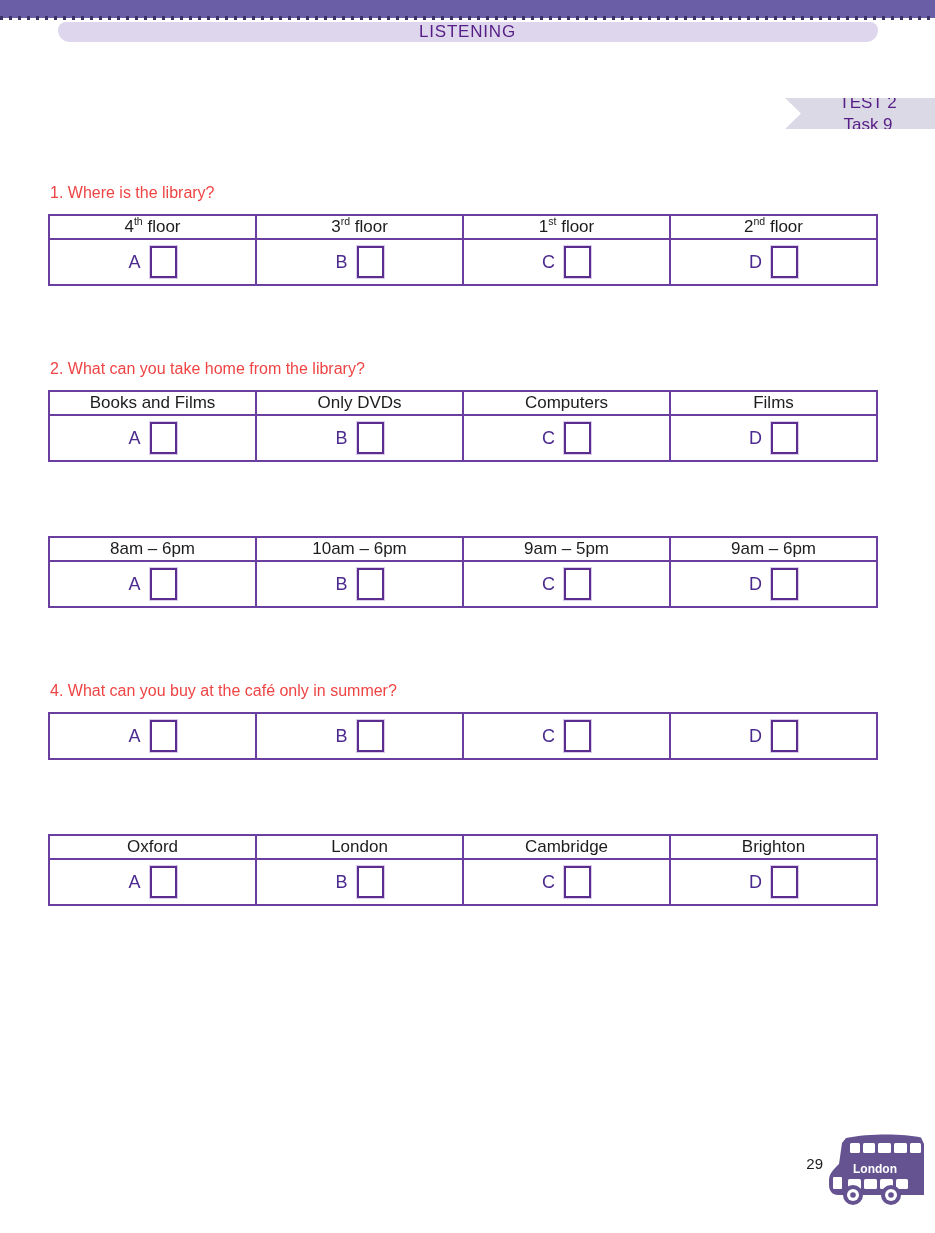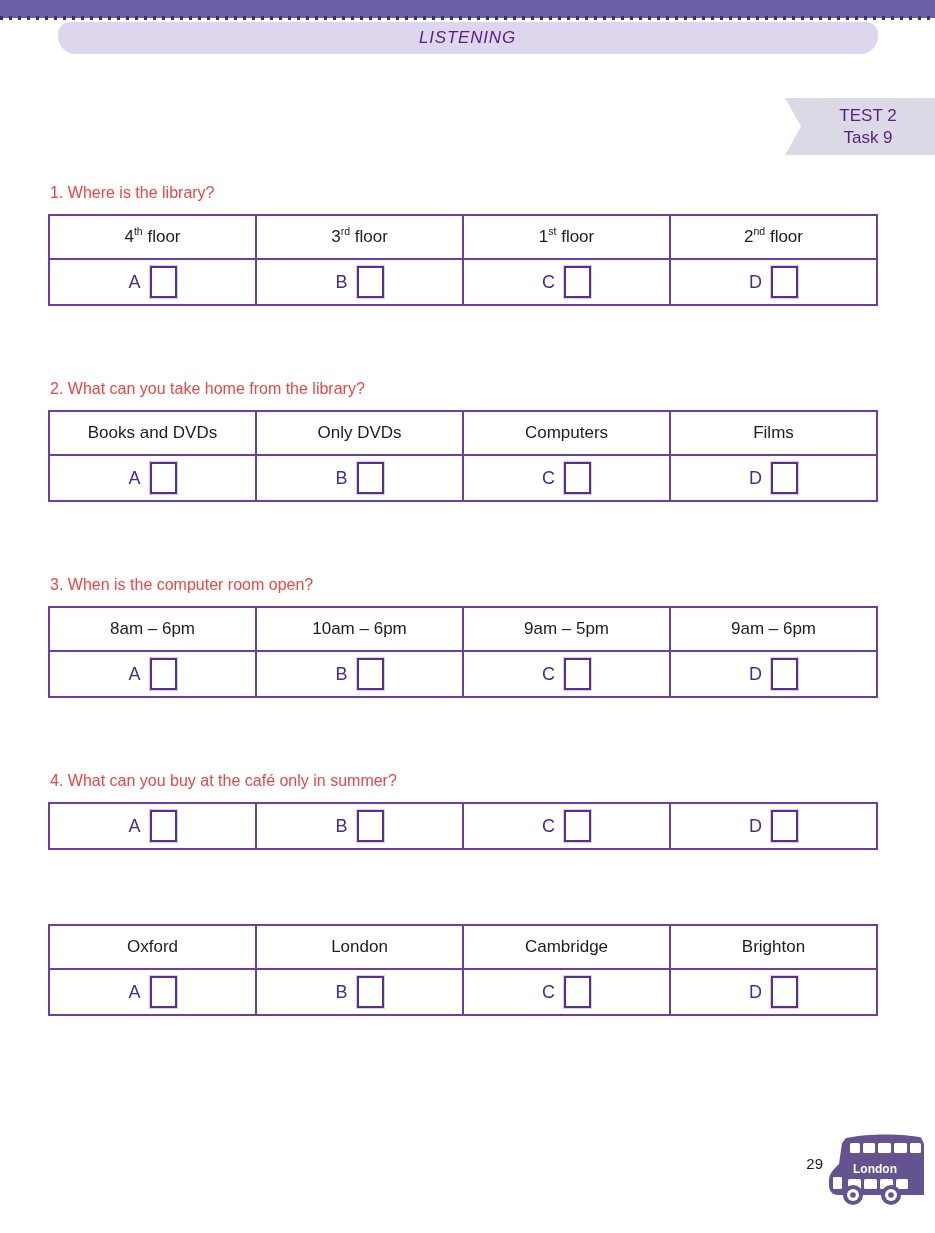--- a/index.html
+++ b/index.html
@@ -18,41 +18,41 @@
   body{
     width:935px;height:1233px;position:relative;background:#ffffff;
     font-family:"Liberation Sans",sans-serif;overflow:hidden;
   }
   .top-bar{height:18px;background:var(--top-bar);}
   .perforation{
     height:4px;margin-top:-2px;position:relative;
     background-image:repeating-linear-gradient(to right,var(--dots) 0 3px,transparent 3px 9px);
   }
   .banner{
-    margin:2px auto 0;width:820px;height:32px;background:var(--banner-bg);
+    margin:2px auto 0;width:820px;height:20px;background:var(--banner-bg);
     border-radius:12px 12px 18px 18px;
-    display:flex;align-items:center;justify-content:center;font-style:italic;
+    display:flex;align-items:center;justify-content:center;
   }
   .banner-title{
     color:var(--heading-text);font-size:17px;letter-spacing:0.8px;font-weight:500;
   }
   .badge{
-    position:absolute;top:98px;right:0;width:150px;height:57px;
+    position:absolute;top:98px;right:0;width:150px;height:31px;
     background:var(--badge-bg);
     clip-path:polygon(0 0,100% 0,100% 100%,0 100%,16px 50%);
     display:flex;flex-direction:column;align-items:center;justify-content:center;
     padding-left:16px;color:var(--heading-text);font-size:17px;font-weight:500;line-height:1.28;
   }
   main.questions{position:absolute;top:184px;left:48px;width:830px;}
   .question-block{margin-bottom:74px;}
   .question-block:last-child{margin-bottom:0;}
   .question-text{margin:0 0 12px 2px;font-size:16px;color:#ef4444;}
   table.options-table{border-collapse:collapse;width:830px;table-layout:fixed;}
   table.options-table td{border:2px solid var(--table-border);text-align:center;padding:0;}
-  .option-cell{height:44px;font-size:17px;color:#1e1c1e;}
+  .option-cell{height:24px;font-size:17px;color:#1e1c1e;}
   .option-cell sup{font-size:0.62em;line-height:0;}
   .answer-cell{height:46px;}
   .answer-wrap{display:flex;align-items:center;justify-content:center;gap:9px;}
   .answer-letter{color:var(--letter-text);font-size:18px;font-weight:500;}
   .answer-checkbox{
     width:27px;height:32px;border:2px solid var(--checkbox-border);
     background:#fff;box-shadow:0 0 0 1px #d9cdeb;display:inline-block;cursor:pointer;
   }
   .footer{
     position:absolute;top:1131px;right:4px;
@@ -114,21 +114,21 @@
           </tr>
       </tbody>
     </table>
   </section>
 
   <section class="question-block">
     <p class="question-text">2. What can you take home from the library?</p>
     <table class="options-table">
       <tbody>
         <tr>
-            <td class="option-cell">Books and DVDs</td>
+            <td class="option-cell">Books and Films</td>
             <td class="option-cell">Only DVDs</td>
             <td class="option-cell">Computers</td>
             <td class="option-cell">Films</td>
           </tr>
         <tr>
             <td class="answer-cell">
               <div class="answer-wrap">
                 <span class="answer-letter">A</span>
                 <span class="answer-checkbox"></span>
               </div>
@@ -150,21 +150,20 @@
                 <span class="answer-letter">D</span>
                 <span class="answer-checkbox"></span>
               </div>
             </td>
           </tr>
       </tbody>
     </table>
   </section>
 
   <section class="question-block">
-    <p class="question-text">3. When is the computer room open?</p>
     <table class="options-table">
       <tbody>
         <tr>
             <td class="option-cell">8am – 6pm</td>
             <td class="option-cell">10am – 6pm</td>
             <td class="option-cell">9am – 5pm</td>
             <td class="option-cell">9am – 6pm</td>
           </tr>
         <tr>
             <td class="answer-cell">

